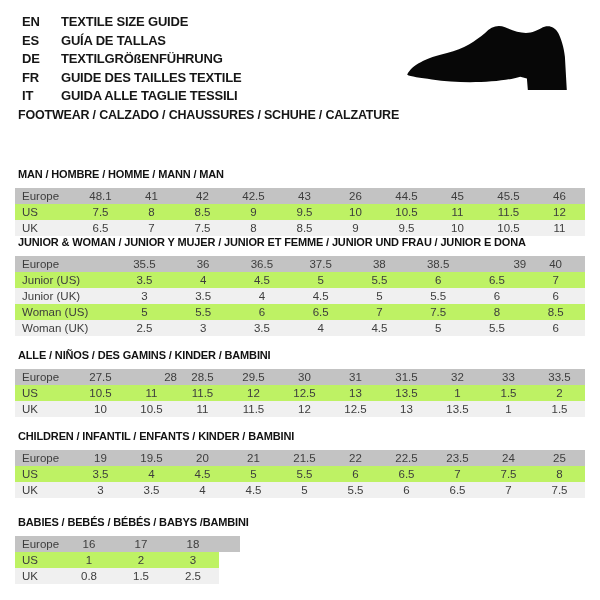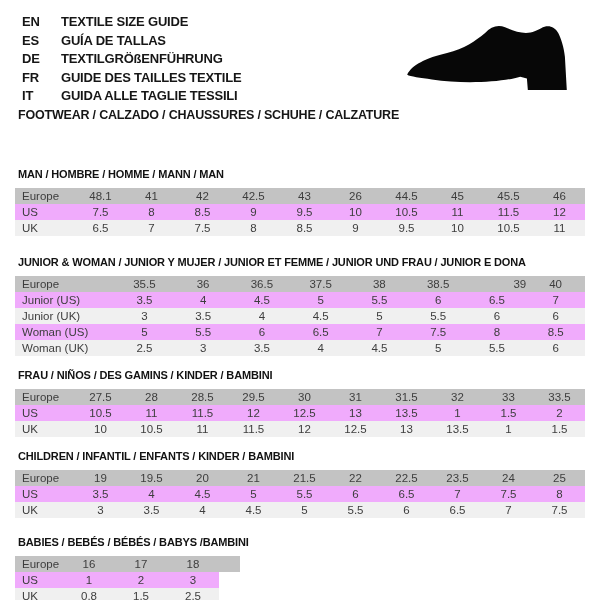--- a/index.html
+++ b/index.html
@@ -29,21 +29,21 @@
   .shoe-wrap svg{display:block;width:100%;height:100%;}
   
   .tables-wrap{position:absolute;left:15px;top:168px;width:570px;}
   .section-title{font-weight:700;font-size:11px;line-height:13px;
     color:var(--title-text);letter-spacing:-0.15px;margin-left:3px;
     margin-bottom:7px;white-space:nowrap;}
   .trow{display:flex;height:16px;line-height:16px;font-size:11.5px;
     white-space:nowrap;}
   .trow.hdr{background:var(--header-row-bg);}
   .trow.stripe{background:var(--stripe-row-bg);}
-  .trow.plain{background:#f0abfc;}
+  .trow.plain{background:#bef264;}
   .tlabel{flex:none;padding-left:7px;text-align:left;overflow:hidden;}
   .tcell{flex:none;text-align:center;}
 </style>
 </head>
 <body>
 
 <div class="lang-block">
   <div class="lang-row">
     <span class="lang-code">EN</span>
     <span class="lang-label">TEXTILE SIZE GUIDE</span>
@@ -127,21 +127,21 @@
           <div class="tcell" style="width: 51px;">8</div>
           <div class="tcell" style="width: 51px;">8.5</div>
           <div class="tcell" style="width: 51px;">9</div>
           <div class="tcell" style="width: 51px;">9.5</div>
           <div class="tcell" style="width: 51px;">10</div>
           <div class="tcell" style="width: 51px;">10.5</div>
           <div class="tcell" style="width: 51px;">11</div>
         </div>
       </div>
     </section>
-    <section class="size-section" style="margin-top: 20px;">
+    <section class="size-section" style="margin-top: 0;">
       <div class="section-title">JUNIOR &amp; WOMAN / JUNIOR Y MUJER / JUNIOR ET FEMME / JUNIOR UND FRAU / JUNIOR E DONA</div>
       <div class="size-table">
         <div class="trow hdr" style="width: 570px;">
           <div class="tlabel" style="width: 100px;">Europe</div>
           <div class="tcell" style="width: 58.75px;">35.5</div>
           <div class="tcell" style="width: 58.75px;">36</div>
           <div class="tcell" style="width: 58.75px;">36.5</div>
           <div class="tcell" style="width: 58.75px;">37.5</div>
           <div class="tcell" style="width: 58.75px;">38</div>
           <div class="tcell" style="width: 58.75px;">38.5</div>
@@ -188,26 +188,26 @@
           <div class="tcell" style="width: 58.75px;">3.5</div>
           <div class="tcell" style="width: 58.75px;">4</div>
           <div class="tcell" style="width: 58.75px;">4.5</div>
           <div class="tcell" style="width: 58.75px;">5</div>
           <div class="tcell" style="width: 58.75px;">5.5</div>
           <div class="tcell" style="width: 58.75px;">6</div>
         </div>
       </div>
     </section>
     <section class="size-section" style="margin-top: 13px;">
-      <div class="section-title">FRAU / NIÑOS / DES GAMINS / KINDER / BAMBINI</div>
+      <div class="section-title">ALLE / NIÑOS / DES GAMINS / KINDER / BAMBINI</div>
       <div class="size-table">
         <div class="trow hdr" style="width: 570px;">
           <div class="tlabel" style="width: 60px;">Europe</div>
           <div class="tcell" style="width: 51px;">27.5</div>
-          <div class="tcell" style="width: 51px;">28</div>
+          <div class="tcell" style="width: 51px; text-align: right;">28</div>
           <div class="tcell" style="width: 51px;">28.5</div>
           <div class="tcell" style="width: 51px;">29.5</div>
           <div class="tcell" style="width: 51px;">30</div>
           <div class="tcell" style="width: 51px;">31</div>
           <div class="tcell" style="width: 51px;">31.5</div>
           <div class="tcell" style="width: 51px;">32</div>
           <div class="tcell" style="width: 51px;">33</div>
           <div class="tcell" style="width: 51px;">33.5</div>
         </div>
         <div class="trow plain" style="width: 570px;">

